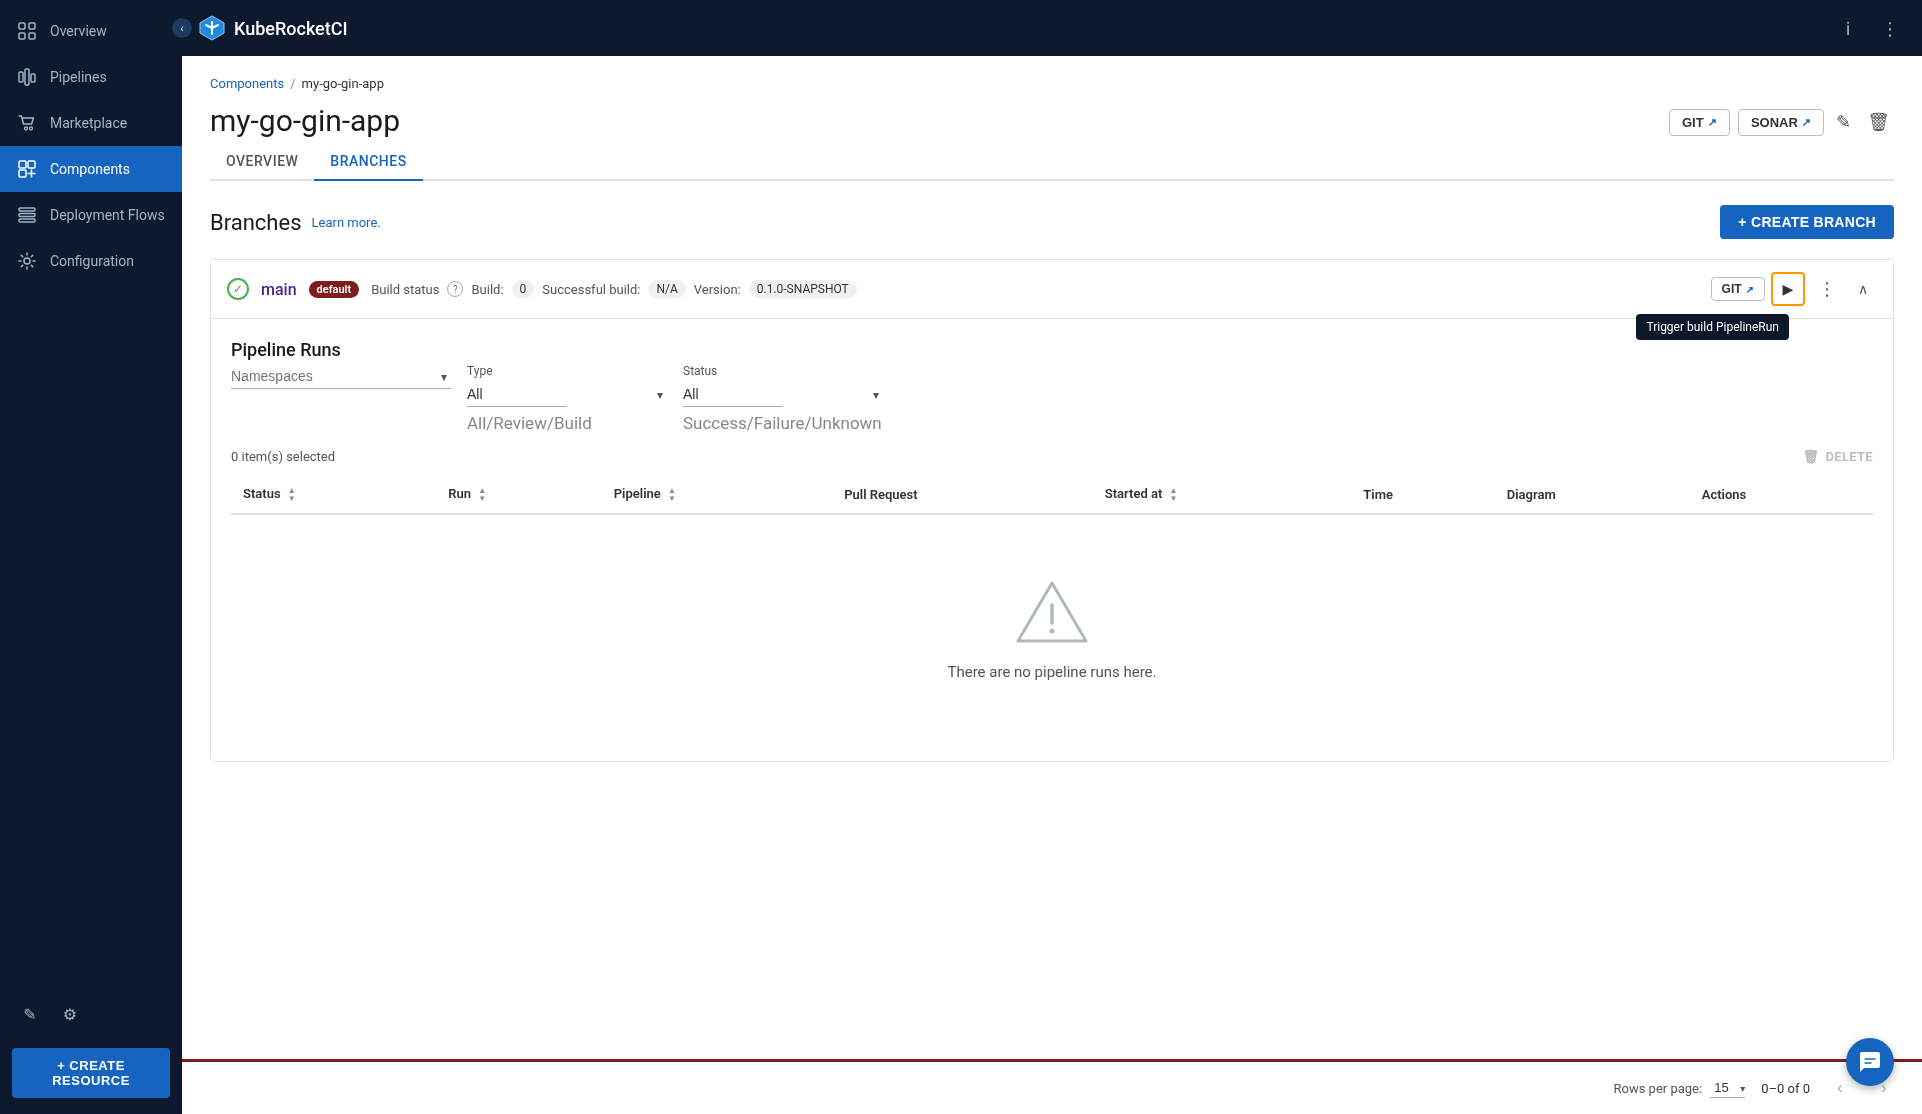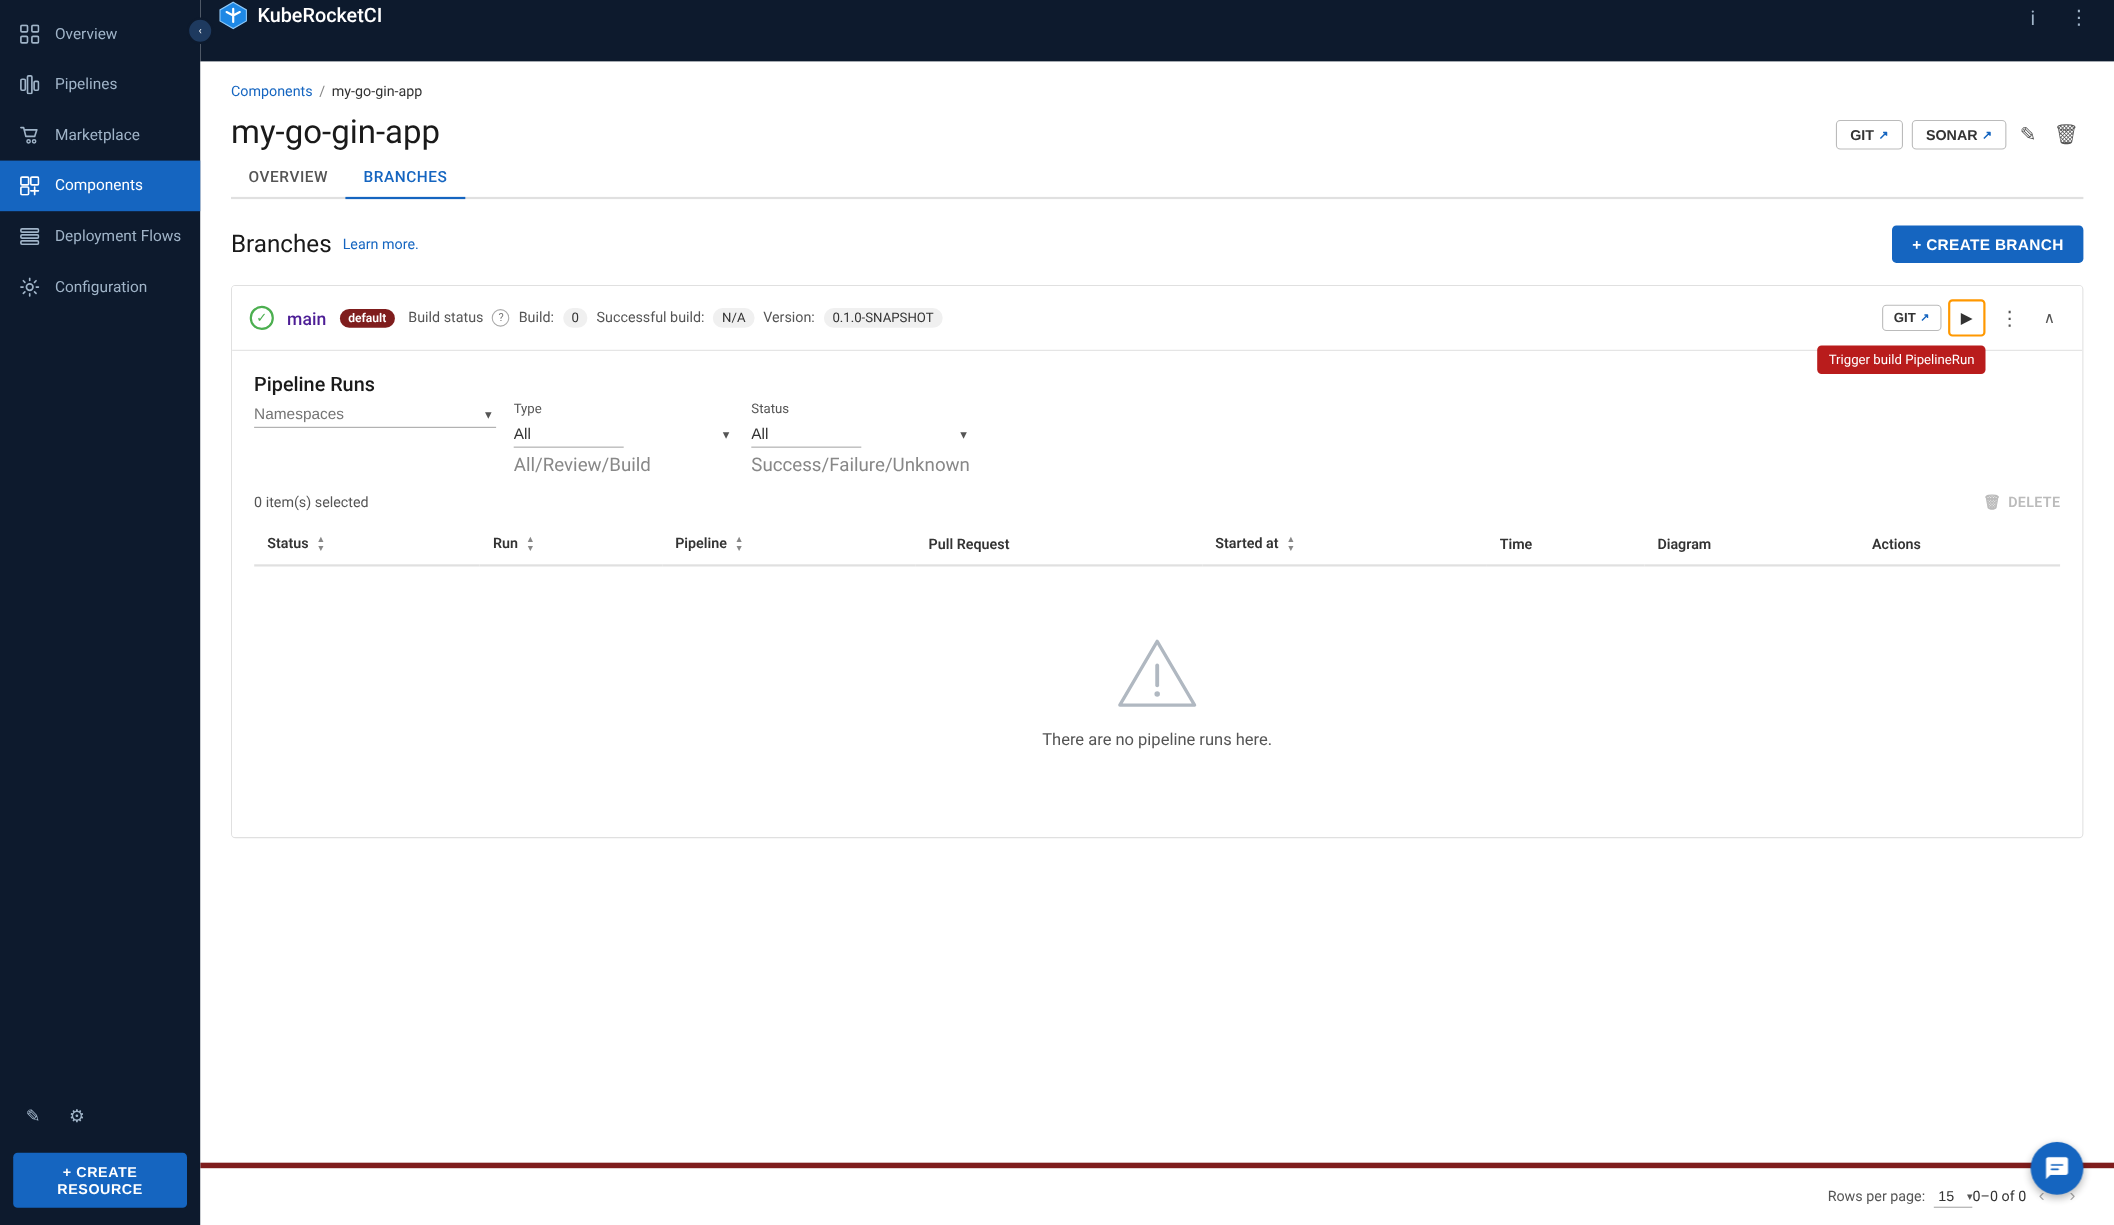--- a/index.html
+++ b/index.html
@@ -92,21 +92,21 @@
       justify-content: center;
       gap: 6px;
       letter-spacing: 0.5px;
     }
 
     
     .topbar {
       background: #0d1a2d;
       height: 56px;
       display: flex;
-      align-items: flex-start;
+      align-items: center;
       padding: 0 16px;
       gap: 10px;
       flex-shrink: 0;
     }
     .topbar-logo {
       display: flex;
       align-items: center;
       gap: 8px;
       color: #fff;
       font-size: 18px;
@@ -377,22 +377,22 @@
       font-size: 14px;
       color: #555;
       border-radius: 4px;
     }
 
     
     .tooltip-container { position: relative; }
     .tooltip-box {
       position: absolute;
       top: 42px;
-      right: 0;
-      background: #b91c1c;
+      right: 16px;
+      background: #0f172a;
       color: #fff;
       font-size: 12px;
       padding: 6px 10px;
       border-radius: 4px;
       white-space: nowrap;
       z-index: 100;
       pointer-events: none;
     }
 
     
@@ -530,21 +530,22 @@
       color: #555;
     }
 
     
     .pagination-bar {
       display: flex;
       align-items: center;
       justify-content: flex-end;
       padding: 12px 24px;
       background: #fff;
-      border-top: 5px solid #7f1d1d;
+      border-top: 3px solid #7f1d1d;
+      gap: 16px;
       font-size: 13px;
       color: #555;
     }
     .rows-per-page {
       display: flex;
       align-items: center;
       gap: 8px;
     }
     .rows-select {
       border: none;

